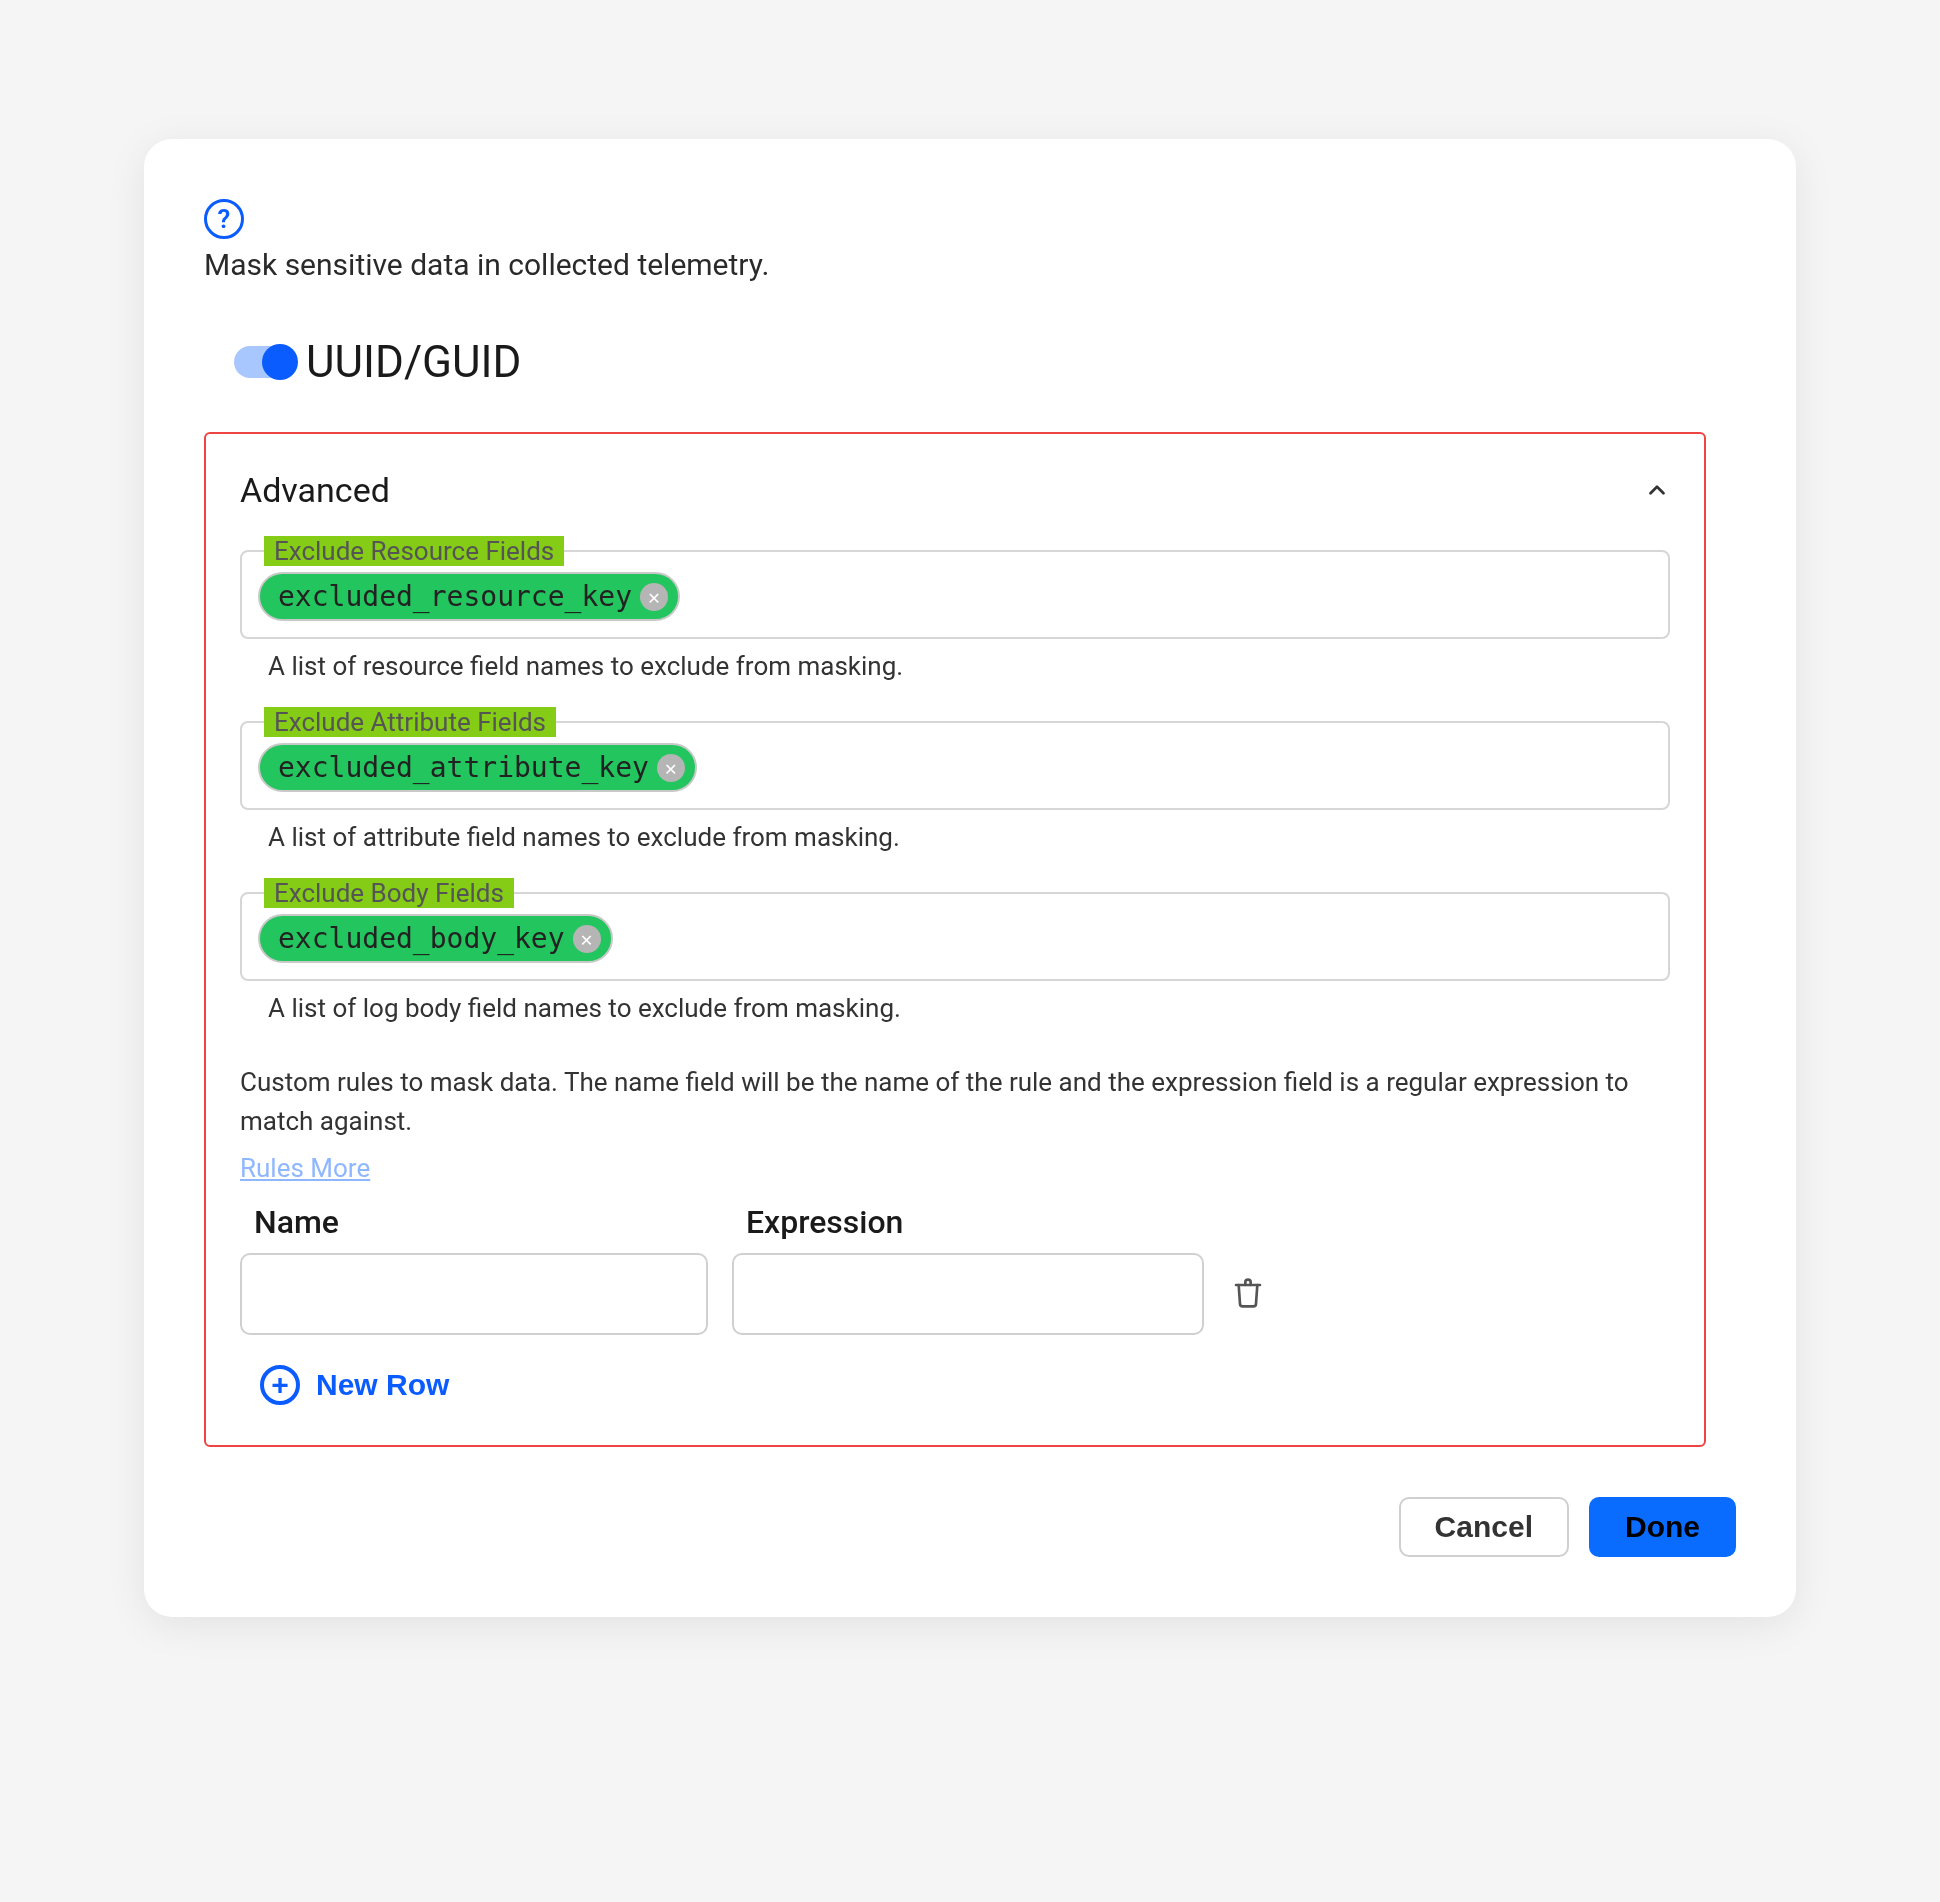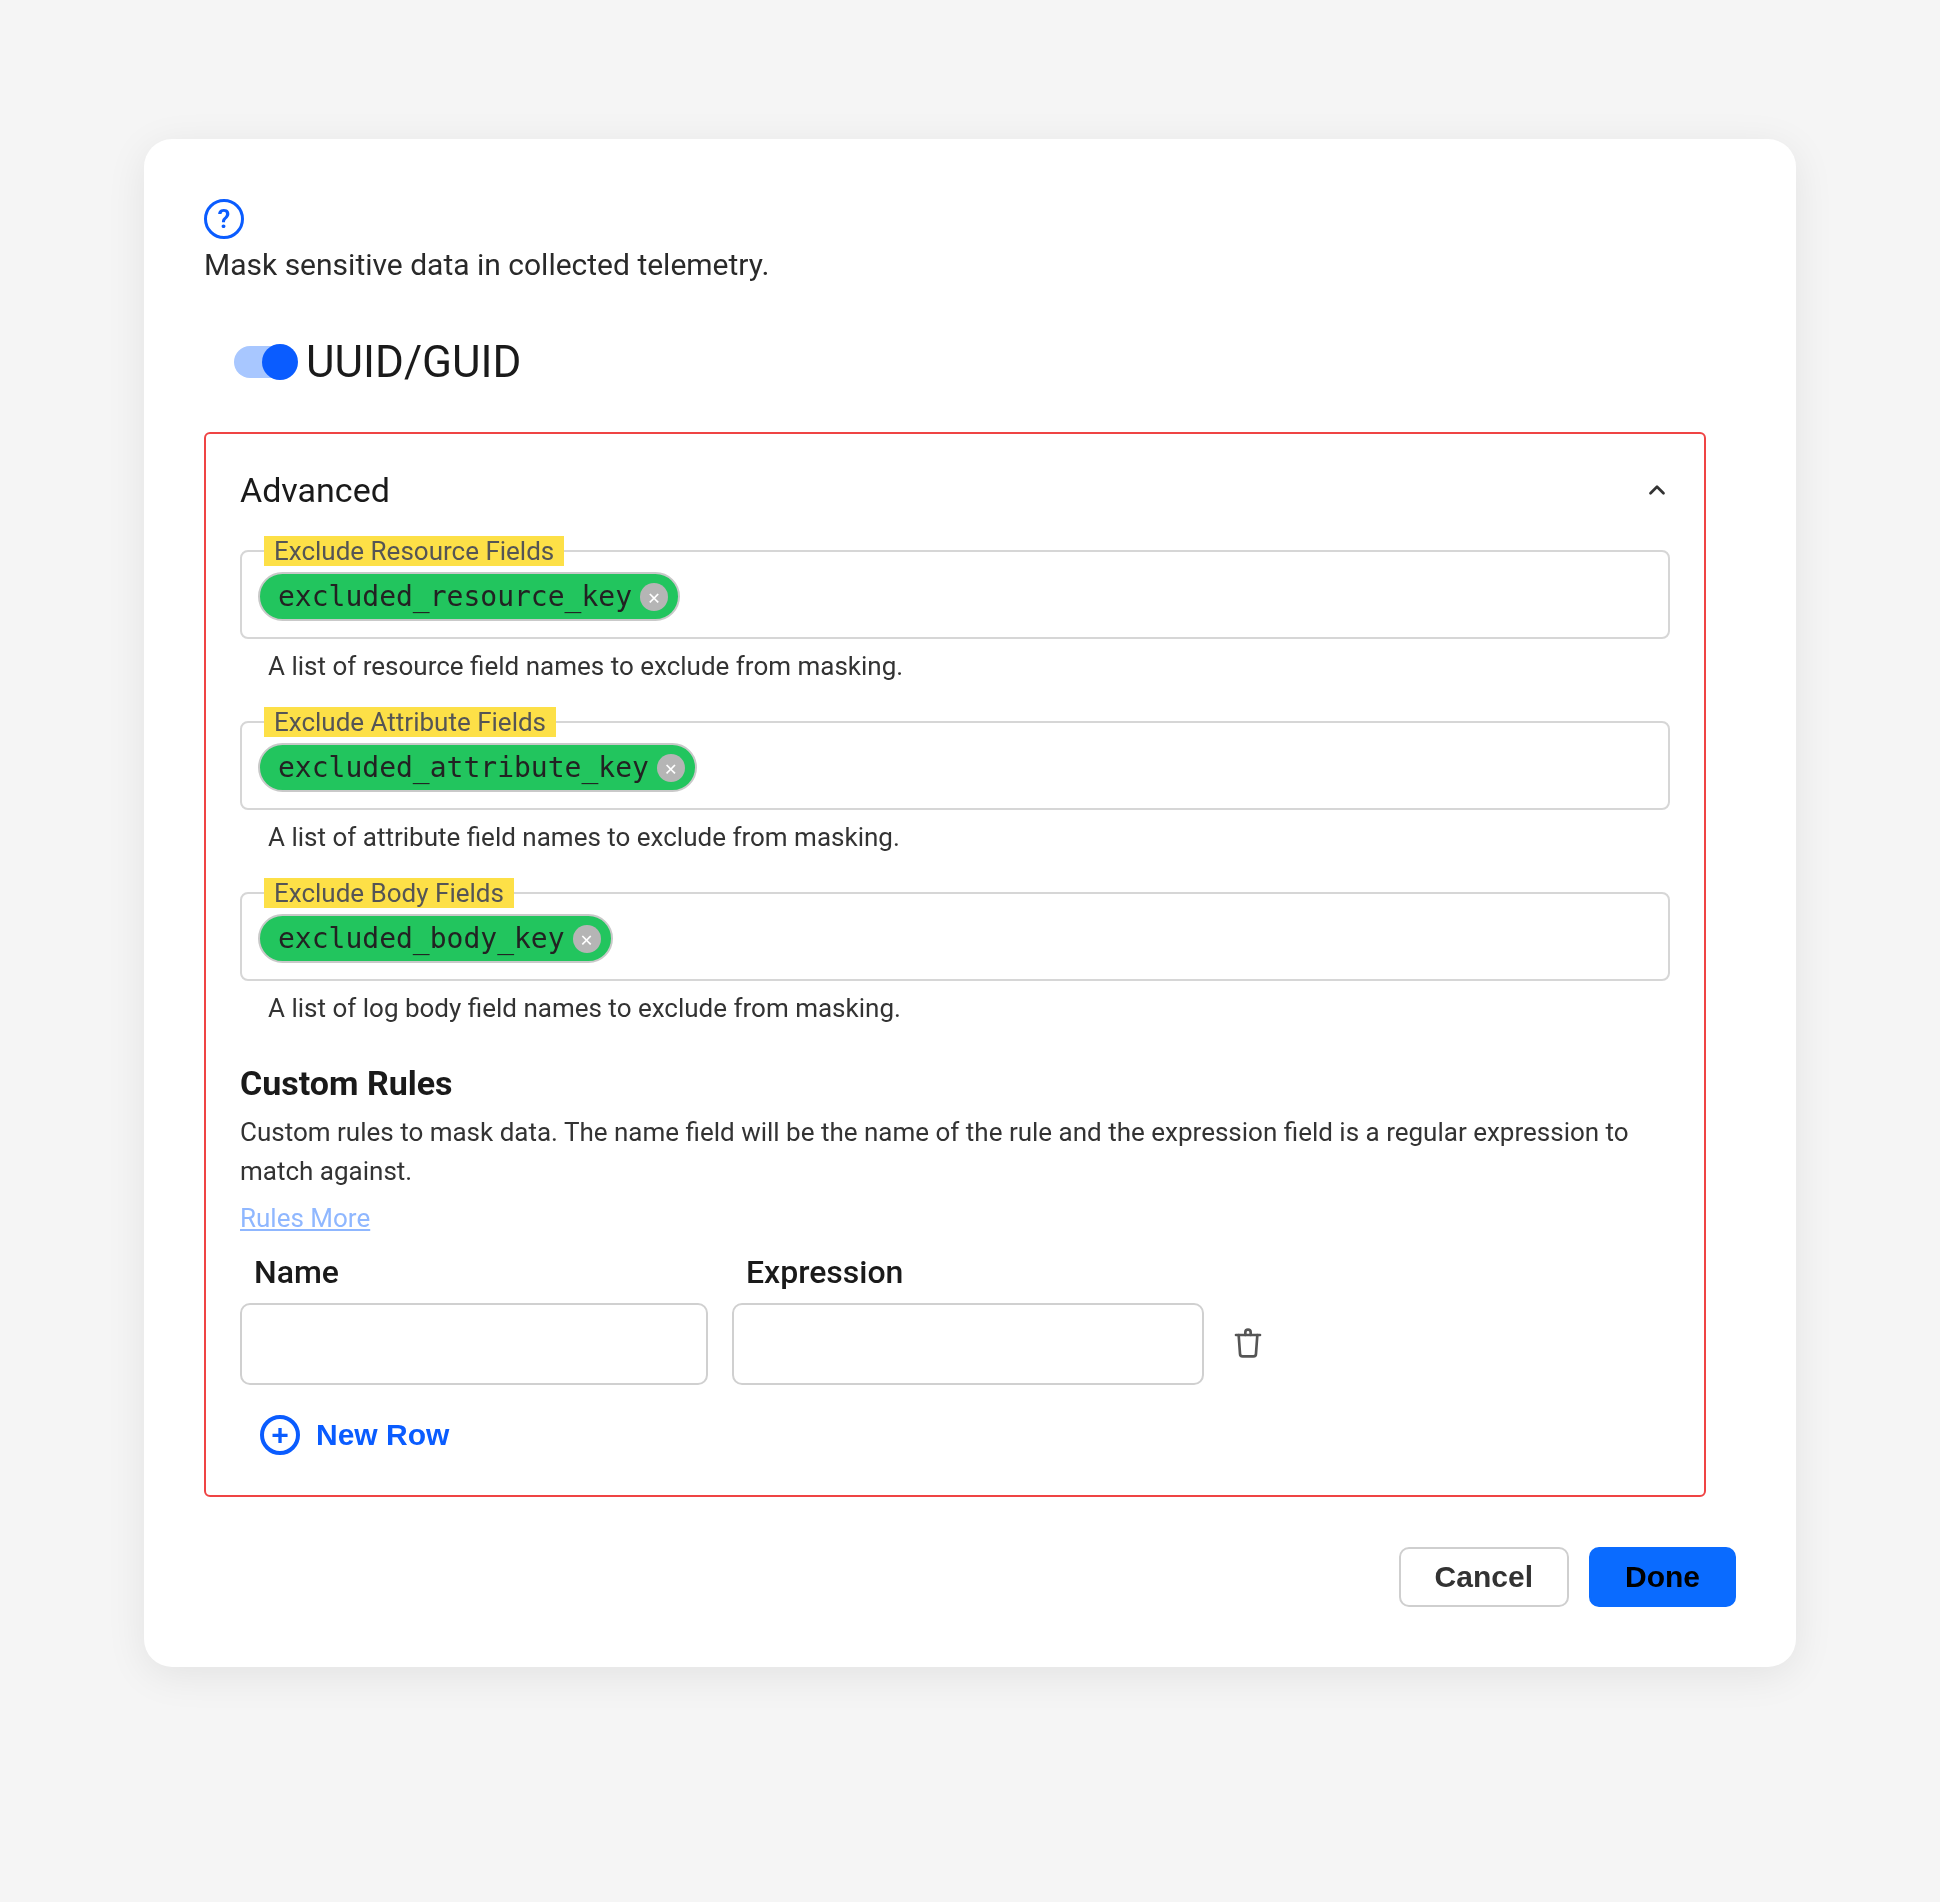--- a/index.html
+++ b/index.html
@@ -117,21 +117,21 @@
       position: relative;
       border: 2px solid #d6d6d6;
       border-radius: 8px;
       padding: 20px 16px 16px 16px;
       margin-bottom: 12px;
     }
     .fieldset-label {
       position: absolute;
       top: -16px;
       left: 22px;
-      background: #fde047;
+      background: #84cc16;
       padding: 0 10px;
       font-size: 26px;
       color: #555;
     }
     .chip {
       display: inline-flex;
       align-items: center;
       border: 2px solid #c9c9c9;
       background: #22c55e;
       border-radius: 994px;
@@ -316,21 +316,20 @@
       <div class="fieldset">
         <span class="fieldset-label">Exclude Body Fields</span>
         <span class="chip">
           <span>excluded_body_key</span>
           <span class="remove">✕</span>
         </span>
       </div>
       <p class="help-text">A list of log body field names to exclude from masking.</p>
 
       
-      <h3 class="section-title">Custom Rules</h3>
       <p class="section-desc">Custom rules to mask data. The name field will be the name of the rule and the expression field is a regular expression to match against.</p>
       <a class="read-more">Rules More</a>
 
       <div class="table-headers">
         <span class="th th-name">Name</span>
         <span class="th th-expr">Expression</span>
       </div>
 
       <div class="row-inputs">
         <input class="text-input input-name" value="" style="">

